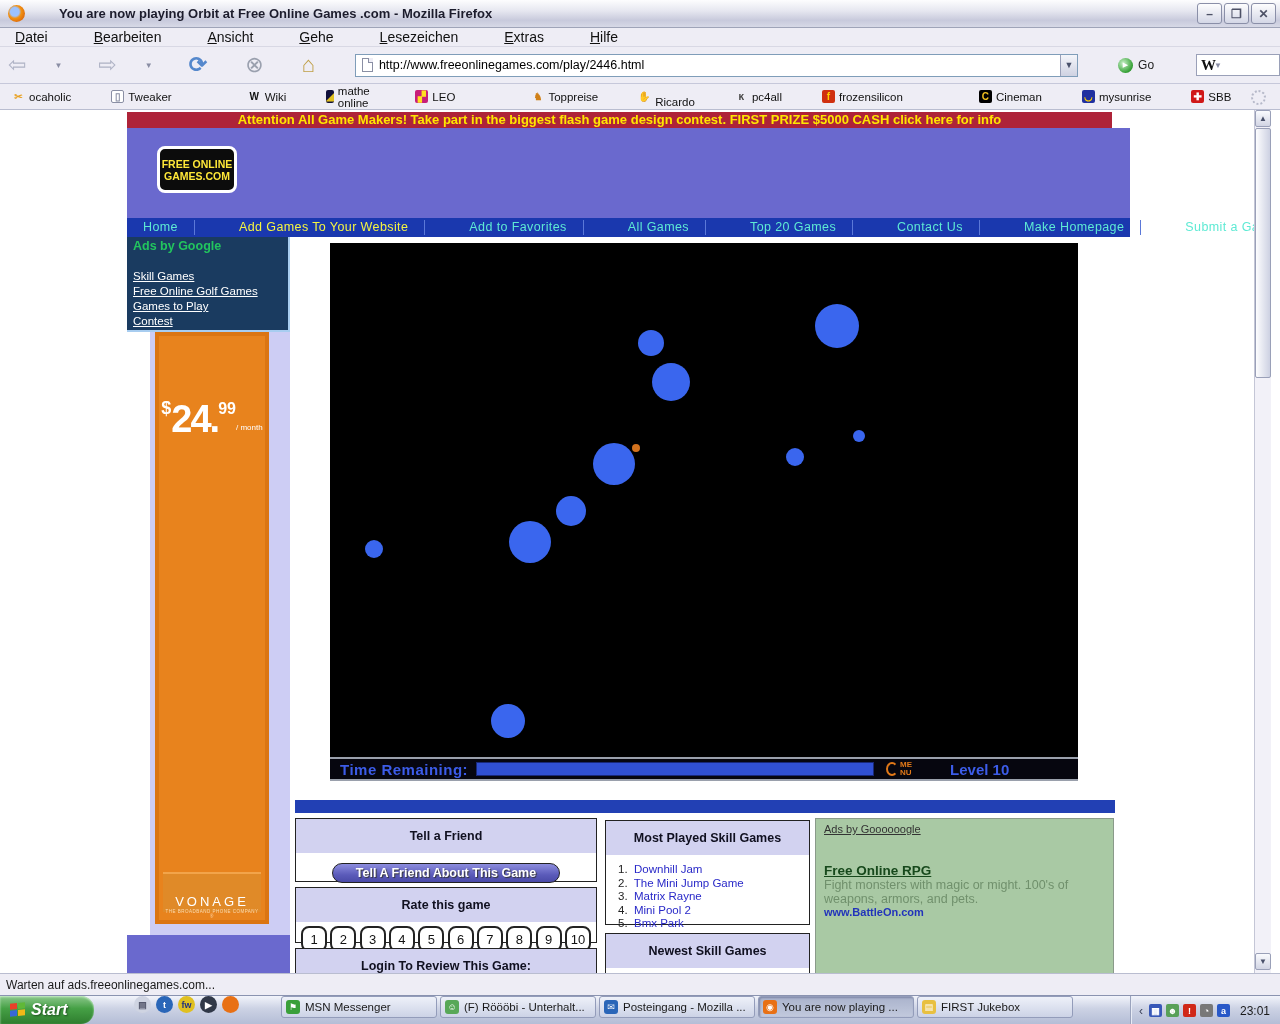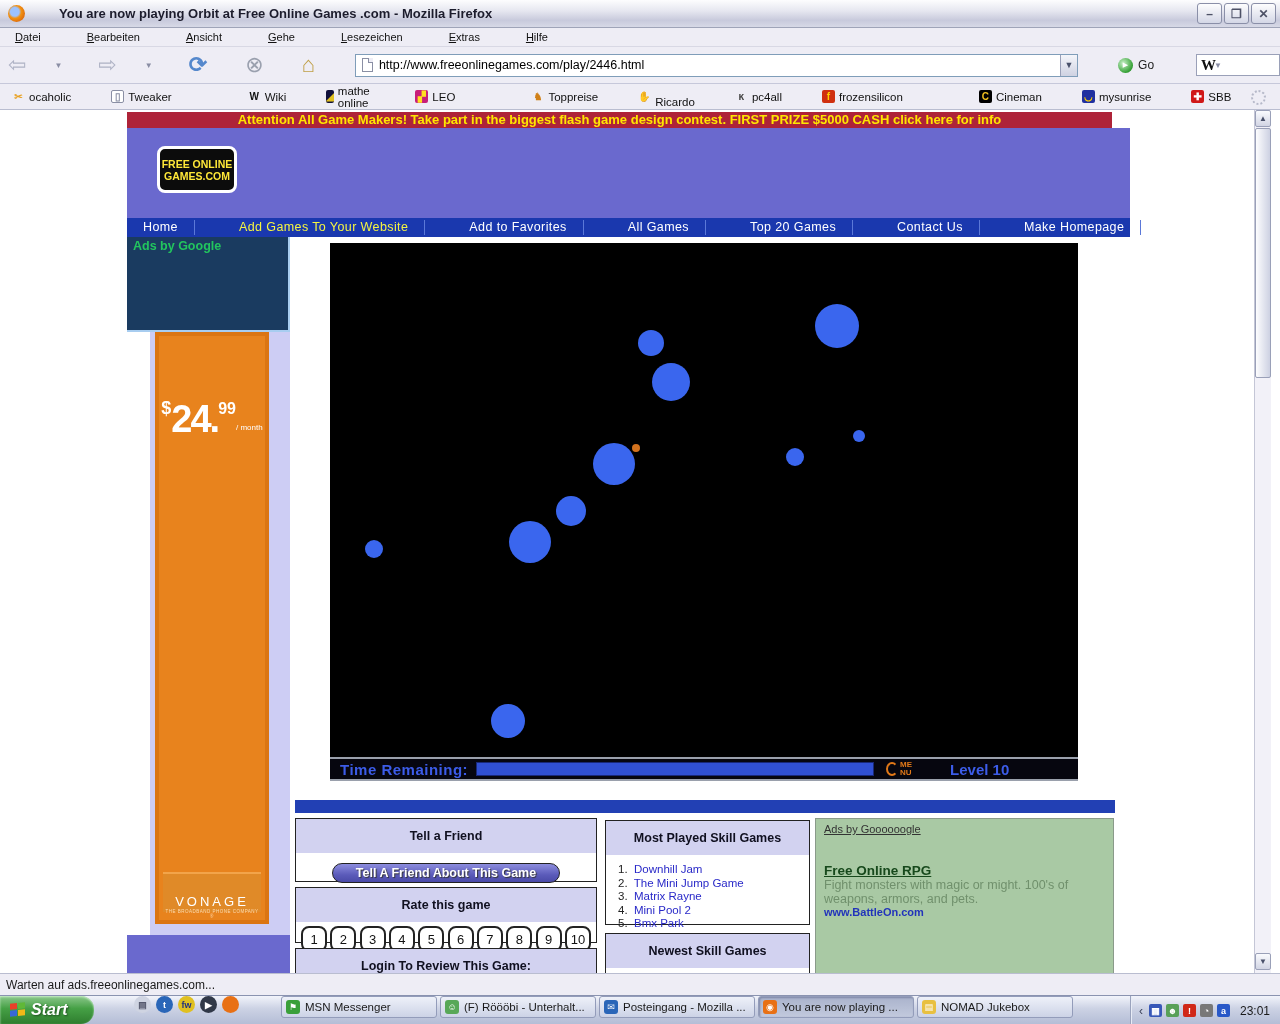--- a/index.html
+++ b/index.html
@@ -14,21 +14,21 @@
     background:radial-gradient(circle at 40% 40%, #9cc2ff 0 30%, #f29111 45%, #d2590b 90%); }
   #window-title { font-size:13px; font-weight:bold; color:#1c1c2c; }
   #win-buttons { margin-left:auto; display:flex; gap:2px; padding-right:4px; }
   .winbtn { width:25px; height:21px; border:1px solid #8a8fa8; border-radius:3px;
     background:linear-gradient(180deg,#fdfdfe,#d4d7e6); color:#4d5166; font-size:12px;
     font-weight:bold; display:flex; align-items:center; justify-content:center; }
 
   
   #menubar { left:0; top:28px; width:1280px; height:19px; background:#eeedf5;
     display:flex; align-items:center; padding-left:6px; border-bottom:1px solid #d8d8e4; }
-  .menu-item { font-size:11px; color:#111; padding:0 9px; }
+  .menu-item { font-size:14px; color:#111; padding:0 9px; }
   .menu-item u { text-decoration:underline; }
 
   
   #toolbar { left:0; top:47px; width:1280px; height:37px; background:#eeedf5;
     border-bottom:1px solid #c6c8da; display:flex; align-items:center; }
   .tool-ic { font-size:22px; line-height:22px; margin:0 2px 0 8px; }
   .caret { font-size:8px; color:#8a8ea4; margin-left:-2px; }
   #url-field { width:880px; height:23px; background:#fff; border:1px solid #7f9db9;
     margin-left:10px; display:flex; align-items:center; position:relative; }
   .page-ic { width:11px; height:14px; background:#fff; border:1px solid #8a8fa4; margin:0 6px; position:relative; }
@@ -64,21 +64,21 @@
   #banner { left:127px; top:2px; width:985px; height:16px; background:#ae2338;
     color:#ffe600; font-size:13px; font-weight:bold; text-align:center; line-height:16px; }
   #site-header { left:127px; top:18px; width:1003px; height:90px; background:#6a69ce; }
   #logo { position:absolute; left:30px; top:18px; width:80px; height:47px; background:#0c0c0c;
     border:3px solid #fff; border-radius:8px; display:flex; flex-direction:column;
     align-items:center; justify-content:center; }
   .logo-line { color:#ffe838; font-size:10.5px; font-weight:bold; line-height:12px; }
 
   #site-nav { left:127px; top:108px; width:1003px; height:19px; background:#1a38ae;
     display:flex; align-items:center; }
-  .nav-item { color:#ffffff; font-size:12.5px; letter-spacing:0.4px; padding:0 16px;
+  .nav-item { color:#5eead4; font-size:12.5px; letter-spacing:0.4px; padding:0 16px;
     border-right:1px solid #5b78d8; height:15px; line-height:15px; white-space:nowrap; }
   .nav-item.hl { color:#f5f542; }
 
   #google-box { left:127px; top:127px; width:163px; height:95px; background:#1a3b60;
     border-right:2px solid #a8cdf0; border-bottom:2px solid #a8cdf0; padding:2px 0 0 6px; }
   #google-box-title { color:#22c55e; font-size:12.5px; font-weight:bold; margin-bottom:16px; }
   .gl { color:#fff; font-size:11.5px; text-decoration:underline; line-height:15px; }
 
   #lavender-col { left:150px; top:222px; width:140px; height:613px; background:#cdcdf4; }
   #vonage { position:absolute; left:5px; top:0; width:114px; height:592px; background:#e8831d;
@@ -304,20 +304,27 @@
       <div class="nav-item">Add to Favorites</div>
       <div class="nav-item">All Games</div>
       <div class="nav-item">Top 20 Games</div>
       <div class="nav-item">Contact Us</div>
       <div class="nav-item">Make Homepage</div>
       <div class="nav-item">Submit a Game</div>
     </div>
 
   <div id="google-box" class="abs">
     <div id="google-box-title">Ads by Google</div>
+    <div id="google-links">
+        <div class="gl">Skill Games</div>
+        <div class="gl">Free Online Golf Games</div>
+        <div class="gl">Games to Play</div>
+        <div class="gl">Contest</div>
+        <div class="gl">Competition</div>
+      </div>
   </div>
 
   <div id="lavender-col" class="abs">
     <div id="vonage">
       <div id="v-price">
         <span class="dollar">$</span><span class="big">24.</span><span class="cents">99</span><span class="per">/ month</span>
       </div>
       <div id="v-brand-box">
         <div id="v-brand">VONAGE</div>
         <div id="v-tag">THE BROADBAND PHONE COMPANY ®</div>
@@ -448,21 +455,21 @@
       <div class="task-btn">
         <div class="task-ic" style="background: rgb(42, 102, 184);">✉</div>
         <div class="task-label">Posteingang - Mozilla ...</div>
       </div>
       <div class="task-btn active">
         <div class="task-ic" style="background: rgb(232, 112, 20);">◉</div>
         <div class="task-label">You are now playing ...</div>
       </div>
       <div class="task-btn">
         <div class="task-ic" style="background: rgb(232, 192, 64);">▤</div>
-        <div class="task-label">NOMAD Jukebox</div>
+        <div class="task-label">FIRST Jukebox</div>
       </div>
     </div>
   <div id="tray">
     <span id="tray-chevron">‹</span>
     <span id="tray-icons" style="display:flex">
         <div class="tray-ic" style="background: rgb(56, 88, 184);">▦</div>
         <div class="tray-ic" style="background: rgb(88, 160, 88);">☻</div>
         <div class="tray-ic" style="background: rgb(208, 40, 24);">!</div>
         <div class="tray-ic" style="background: rgb(120, 120, 120);">◔</div>
         <div class="tray-ic" style="background: rgb(40, 88, 200);">a</div>

